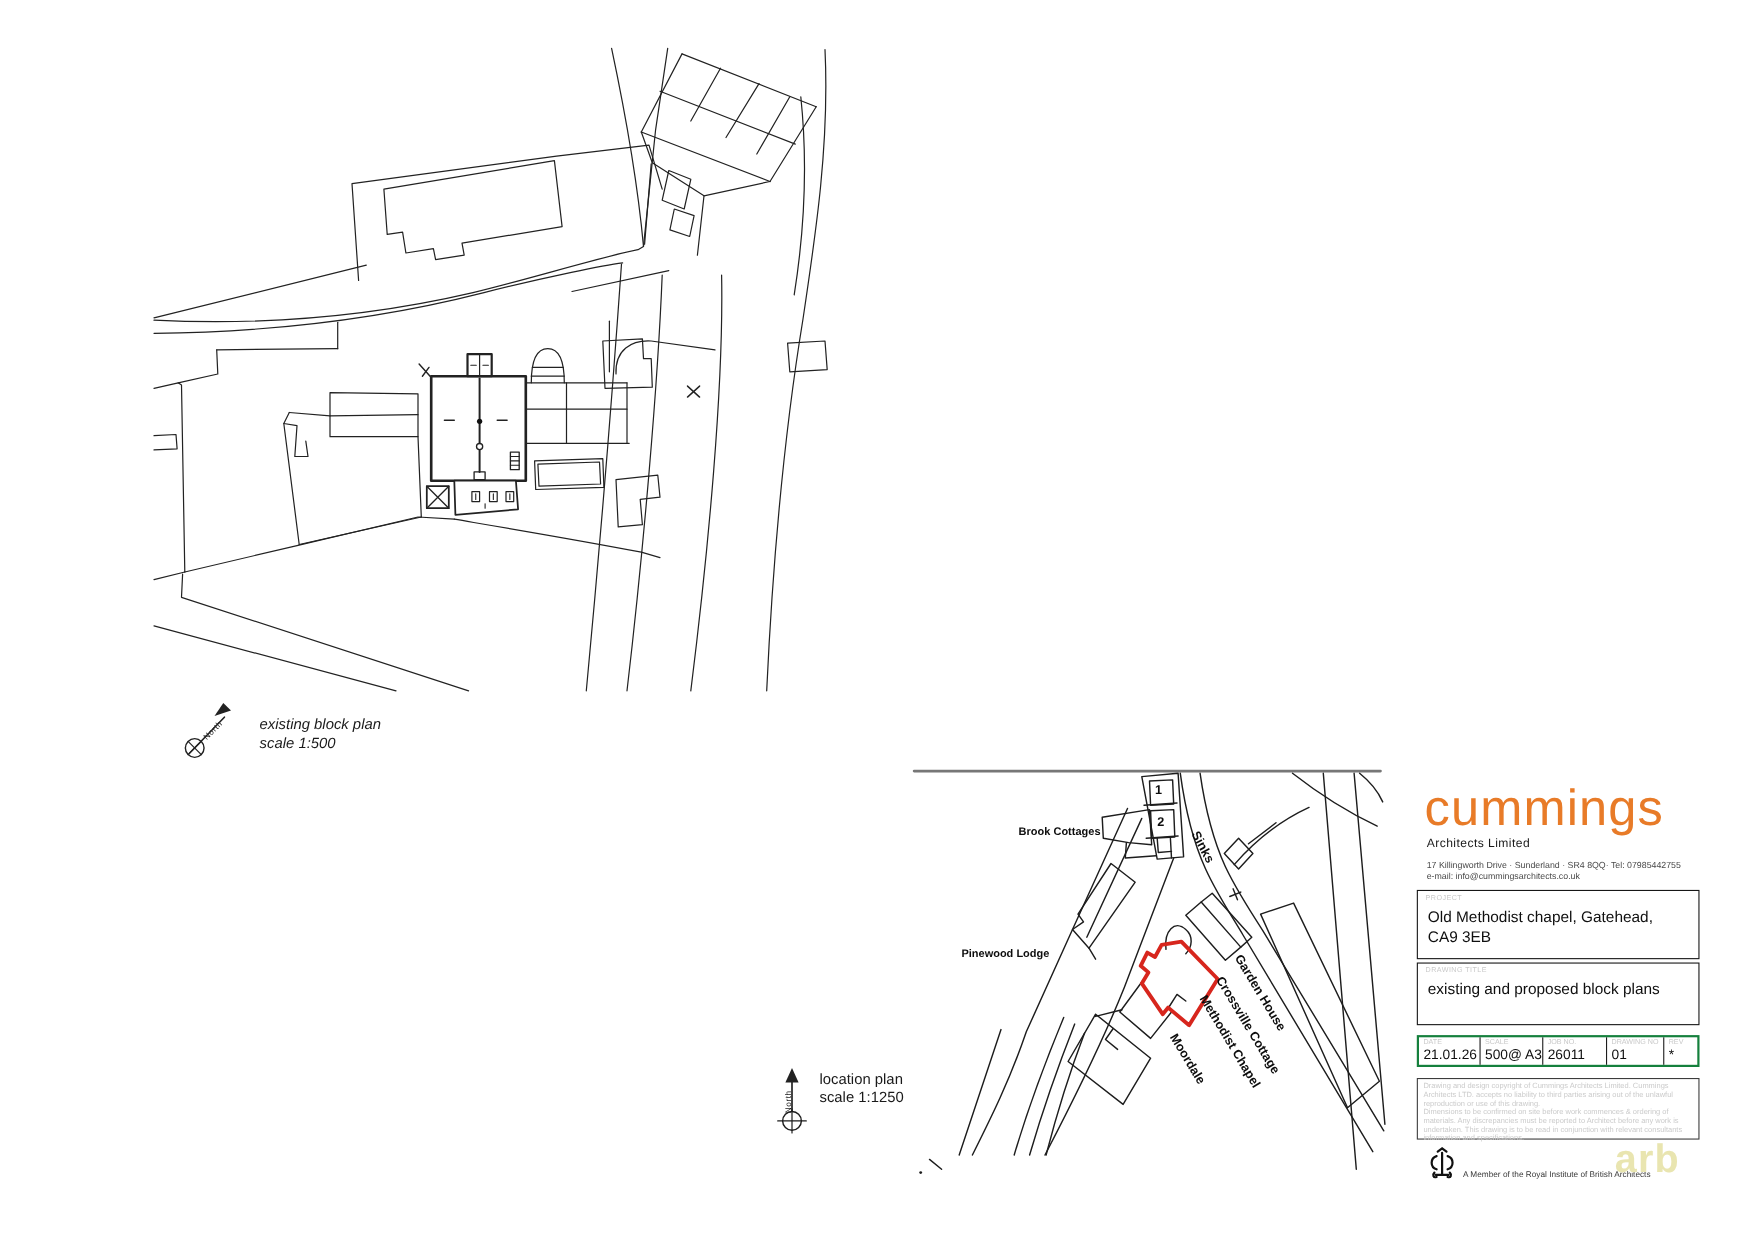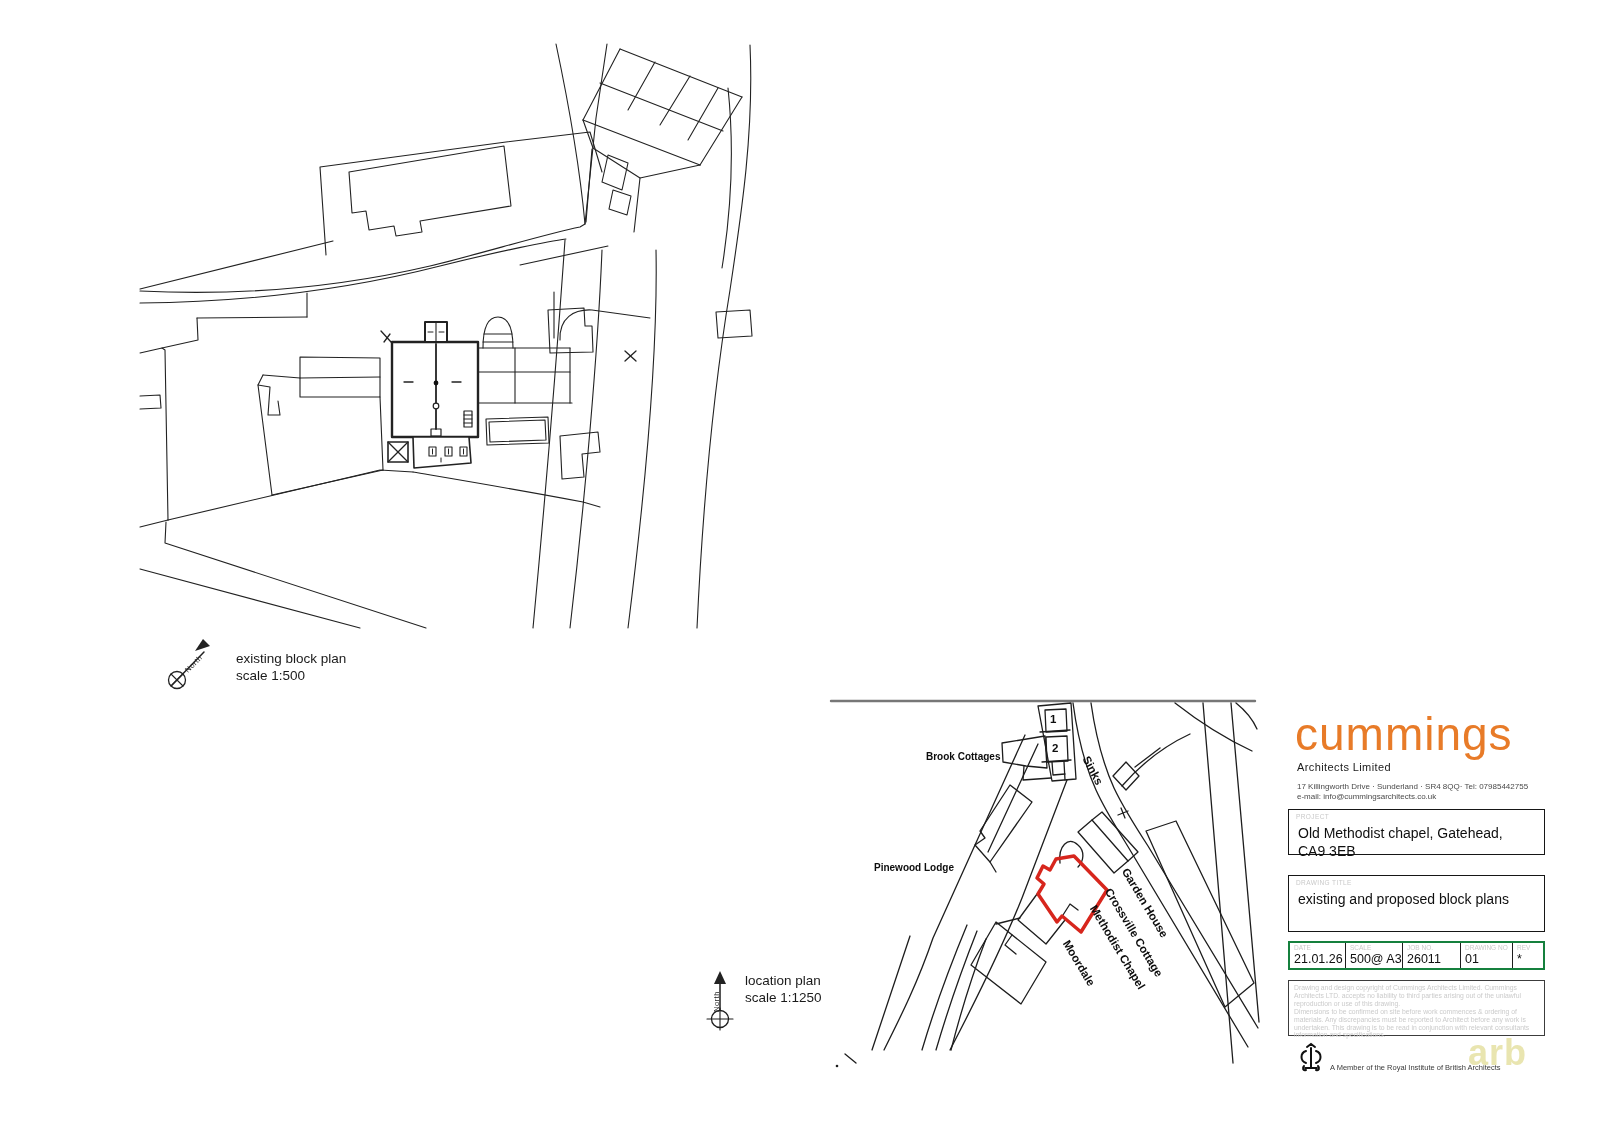--- a/index.html
+++ b/index.html
@@ -219,21 +219,21 @@
         <circle cx="720" cy="1019" r="8.5" stroke-width="1.3"></circle>
         <path d="M720,1008 L720,1030" stroke-width="1.1"></path>
         <path d="M707,1019 L733,1019" stroke-width="1.1"></path>
         <path d="M720,1010 L720,979" stroke-width="1.5"></path>
         <polygon points="720,971 714,984 726,984" fill="#222" stroke="none"></polygon>
       </g>
     </g>
   </svg>
 
   <div class="lbl northtxt" style="left:183px;top:668px;transform:rotate(-45deg);">North</div>
-  <div class="lbl caption" style="left:236px;top:650px;">
+  <div class="lbl caption" style="left:236px;top:650px;font-style:italic;">
     <div>existing block plan</div>
     <div>scale 1:500</div>
   </div>
 
   <div class="lbl northtxt" style="left:712px;top:1012px;transform:rotate(-90deg);">North</div>
   <div class="lbl caption" style="left:745px;top:972px;">
     <div>location plan</div>
     <div>scale 1:1250</div>
   </div>
 
@@ -248,21 +248,21 @@
   <div class="lbl maplabel" style="left:1071px;top:938px;transform:rotate(59deg);">Moordale</div>
 
   <div class="tb">
     <div class="logo" style="color:#e87b28;">cummings</div>
     <div class="logosub">Architects Limited</div>
     <div class="addr">
       <div>17 Killingworth Drive · Sunderland · SR4 8QQ· Tel: 07985442755</div>
       <div>e-mail: info@cummingsarchitects.co.uk</div>
     </div>
 
-    <div class="box" style="top:109px;width:257px;height:46px;text-decoration:underline;">
+    <div class="box" style="top:109px;width:257px;height:63px;text-decoration:underline;">
       <div class="tag">PROJECT</div>
       <div class="val">
         <div>Old Methodist chapel, Gatehead,</div>
         <div>CA9 3EB</div>
       </div>
     </div>
 
     <div class="box" style="top:175px;width:257px;height:57px;">
       <div class="tag">DRAWING TITLE</div>
       <div class="val">existing and proposed block plans</div>

